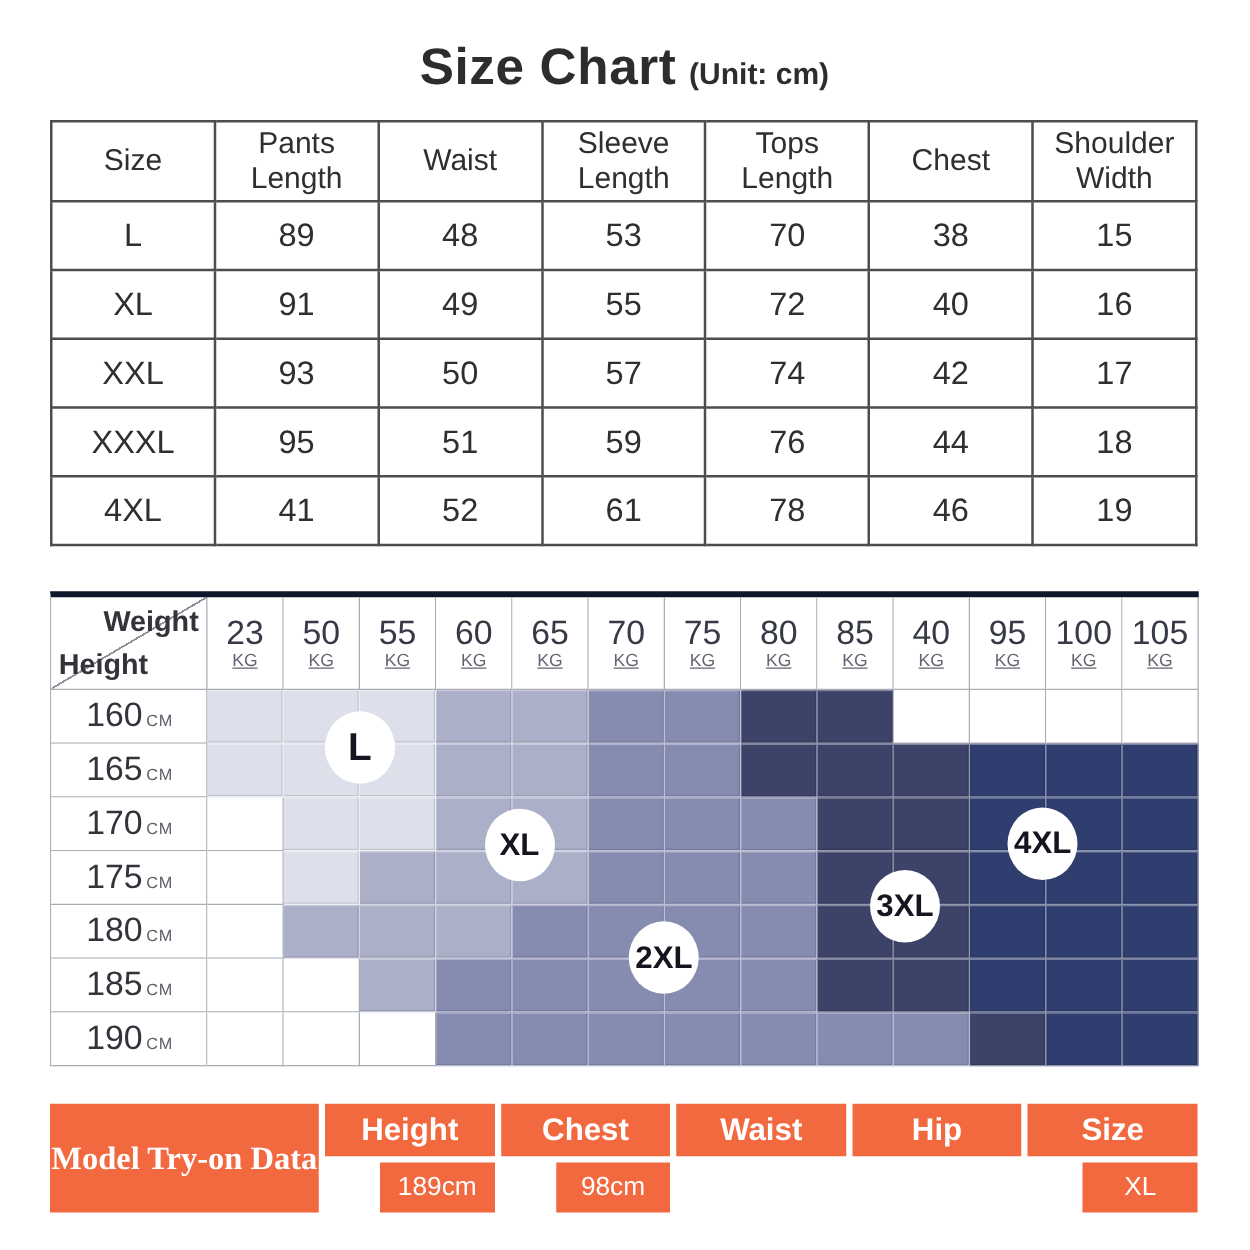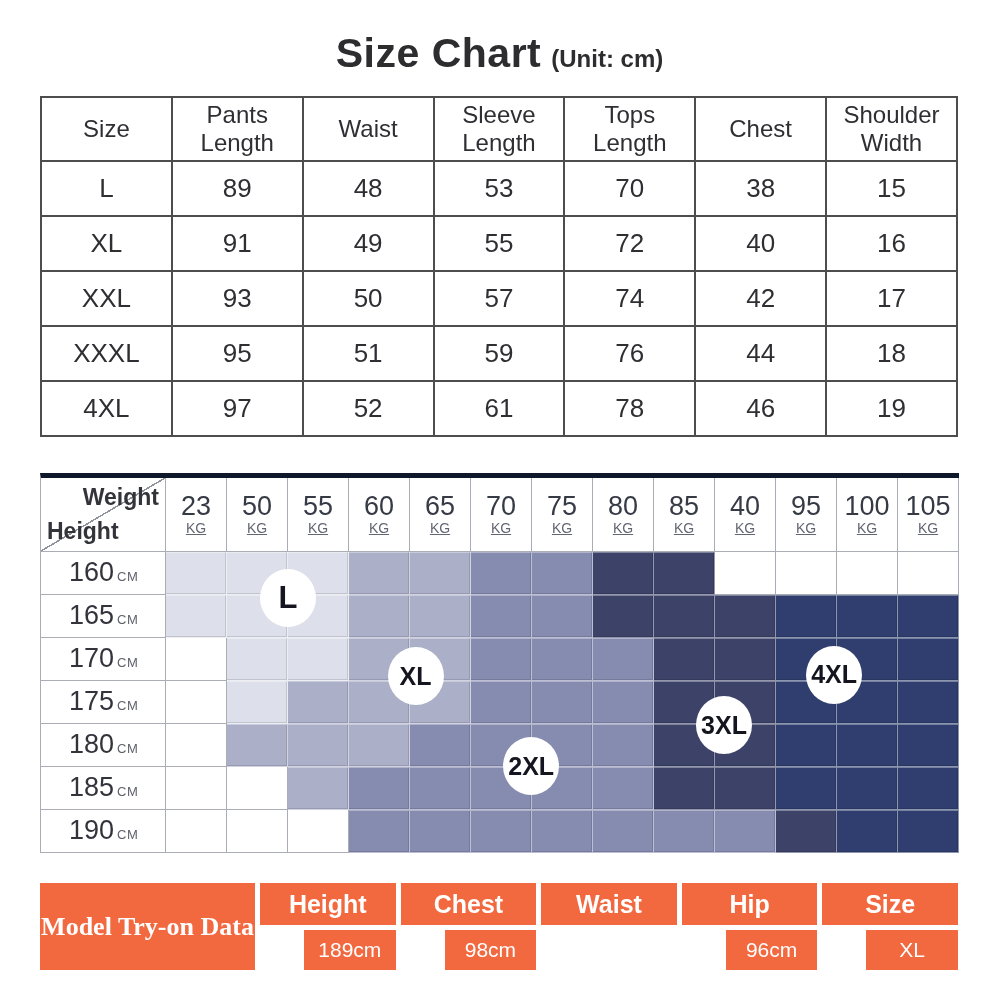--- a/index.html
+++ b/index.html
@@ -124,21 +124,21 @@
           <td>XXXL</td>
           <td>95</td>
           <td>51</td>
           <td>59</td>
           <td>76</td>
           <td>44</td>
           <td>18</td>
         </tr>
         <tr>
           <td>4XL</td>
-          <td>97</td>
+          <td>41</td>
           <td>52</td>
           <td>61</td>
           <td>78</td>
           <td>46</td>
           <td>19</td>
         </tr>
       </tbody>
   </table>
 
   <div class="matrix">
@@ -328,17 +328,16 @@
   <div class="model-table">
     <div class="mt-title">Model Try-on Data</div>
 
   <div class="mt-head" style="grid-area: 1 / 2;">Height</div>
       <div class="mt-head" style="grid-area: 1 / 3;">Chest</div>
       <div class="mt-head" style="grid-area: 1 / 4;">Waist</div>
       <div class="mt-head" style="grid-area: 1 / 5;">Hip</div>
       <div class="mt-head" style="grid-area: 1 / 6;">Size</div>
       <div class="mt-val" style="grid-area: 2 / 2;">189cm</div>
       <div class="mt-val" style="grid-area: 2 / 3;">98cm</div>
-      <div class="mt-val" style="grid-area: 2 / 5;">96cm</div>
       <div class="mt-val" style="grid-area: 2 / 6;">XL</div>
     </div>
 
 </div>
 
 </body></html>

